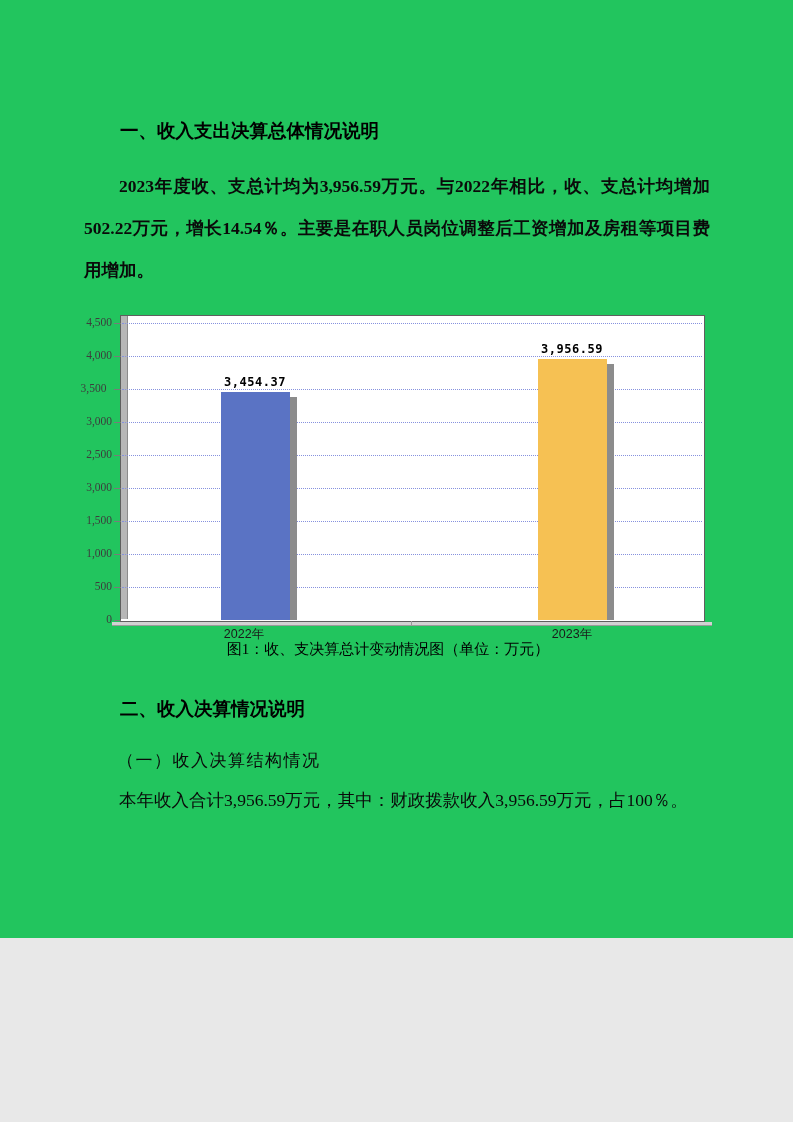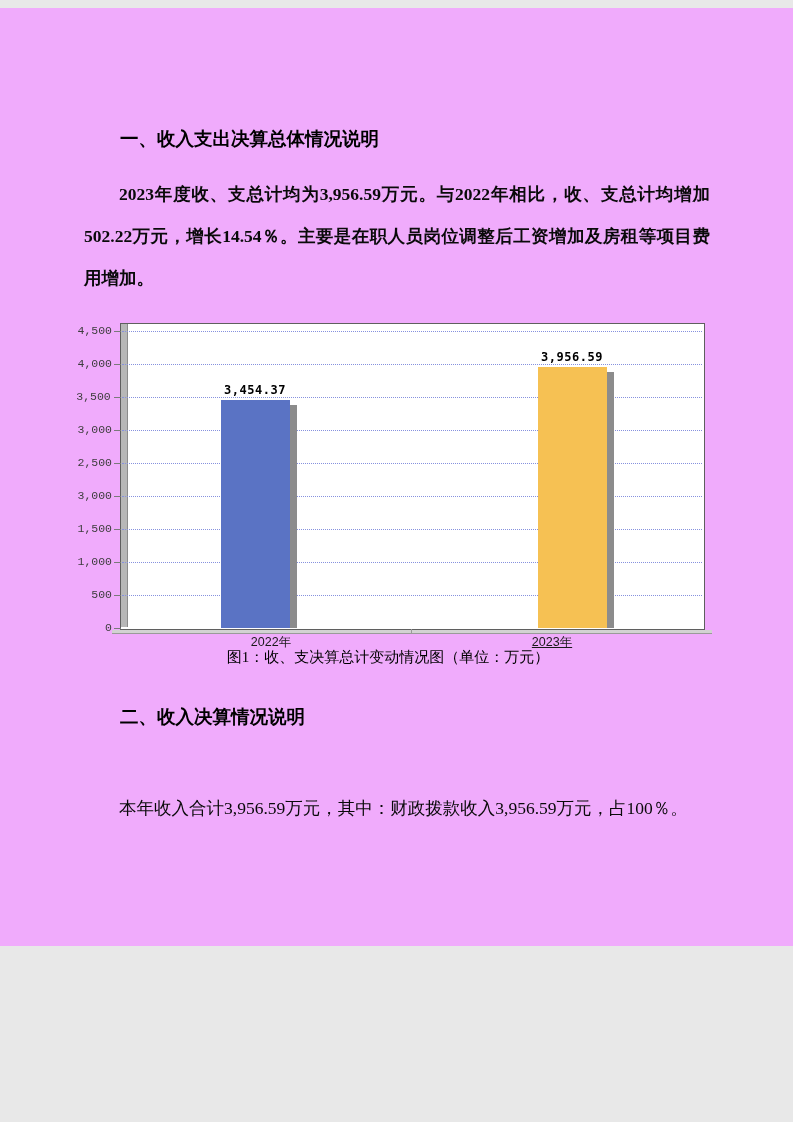--- a/index.html
+++ b/index.html
@@ -1,18 +1,18 @@
 <!DOCTYPE html>
 <html><head>
 <meta charset="utf-8">
 <style>
   html,body{margin:0;padding:0;background:#e8e8e8;}
   .page{
-    position:relative;width:793px;height:938px;margin:8px auto;
-    background:#f0abfc;overflow:hidden;
+    position:relative;width:793px;height:938px;margin:0 auto;
+    background:#22c55e;overflow:hidden;
     font-family:"Liberation Serif",serif;color:#000;
   }
   .h-main{
     position:absolute;left:83px;right:83px;margin:0;
     font-family:"Liberation Sans",sans-serif;font-weight:bold;
     font-size:18.5px;line-height:24px;color:#000;text-indent:2em;
   }
   .h1-pos{top:119px;}
   .h2-pos{top:697px;}
   .body-text{
@@ -42,21 +42,21 @@
     position:absolute;left:37px;top:309px;width:600px;height:3px;
     background:#d2d2d2;border-bottom:1px solid #9a9a9a;
   }
   .divider-tick{
     position:absolute;left:336px;top:308px;width:1px;height:4px;background:#999;
   }
   .gridline{position:absolute;left:47px;width:580px;height:0;border-top:1px dotted #8691de;}
   .ytick{position:absolute;left:39px;width:7px;height:0;border-top:1px solid #7a7a7a;}
   .ylabel{
     position:absolute;left:0;width:37px;text-align:right;
-    font-family:Liberation Mono, monospace;font-size:11.5px;color:#3d3d3d;
+    font-family:Liberation Serif, serif;font-size:11.5px;color:#3d3d3d;
   }
   .bar{position:absolute;}
   .bar-shadow{position:absolute;}
   .vlabel{
     position:absolute;width:110px;text-align:center;
     font-family:"DejaVu Sans Mono",monospace;font-weight:bold;
     font-size:12px;letter-spacing:0.5px;color:#000;
   }
   .xlabel{
     position:absolute;width:120px;text-align:center;
@@ -112,29 +112,30 @@
       <div class="ylabel" style="top: 69px; text-align: center;">3,500</div>
       <div class="gridline" style="top: 43px; border-top-color: rgb(134, 145, 222);"></div>
       <div class="ytick" style="top: 43px;"></div>
       <div class="ylabel" style="top: 36px;">4,000</div>
       <div class="gridline" style="top: 10px; border-top-color: rgb(134, 145, 222);"></div>
       <div class="ytick" style="top: 10px;"></div>
       <div class="ylabel" style="top: 3px;">4,500</div>
       <div class="bar-shadow" style="left: 152.5px; top: 84.0116px; width: 69px; height: 222.988px; background: rgb(140, 140, 140);"></div>
       <div class="bar" style="left: 145.5px; top: 79.0116px; width: 69px; height: 227.988px; background: rgb(90, 115, 196);"></div>
       <div class="vlabel" style="left: 125px; top: 62.0116px;">3,454.37</div>
-      <div class="xlabel" style="left: 136px; top: 313px;">2022年</div>
+      <div class="xlabel" style="left: 109px; top: 313px;">2022年</div>
       <div class="bar-shadow" style="left: 469.5px; top: 50.8651px; width: 69px; height: 256.135px; background: rgb(140, 140, 140);"></div>
       <div class="bar" style="left: 462.5px; top: 45.8651px; width: 69px; height: 261.135px; background: rgb(246, 193, 83);"></div>
       <div class="vlabel" style="left: 442px; top: 28.8651px;">3,956.59</div>
-      <div class="xlabel" style="left: 417px; top: 313px; text-decoration: underline;">2023年</div>
+      <div class="xlabel" style="left: 437px; top: 313px;">2023年</div>
     </div>
 
   <p class="caption">图1：收、支决算总计变动情况图（单位：万元）</p>
 
   <h1 class="h-main h2-pos">二、收入决算情况说明</h1>
 
+  <p class="subhead">（一）收入决算结构情况</p>
 
   <p class="body-text para2-pos">本年收入合计3,956.59万元，其中：财政拨款收入3,956.59万元，占100％。</p>
 
   <p class="page-number">—17—</p>
 
 </div>
 
 </body></html>

